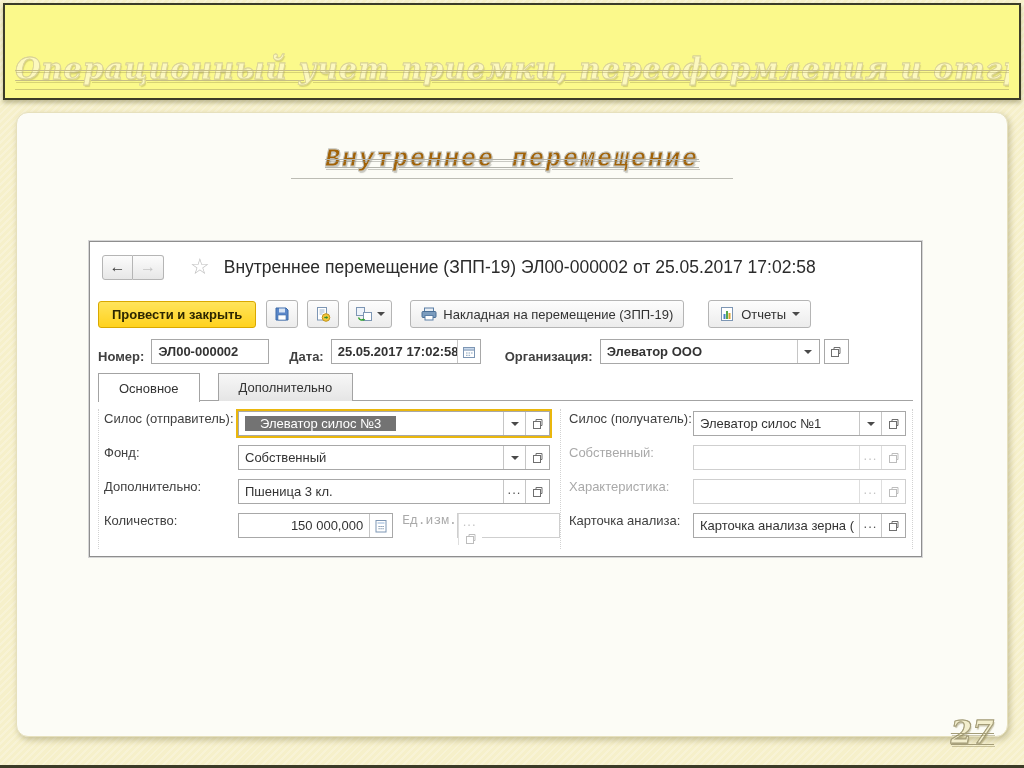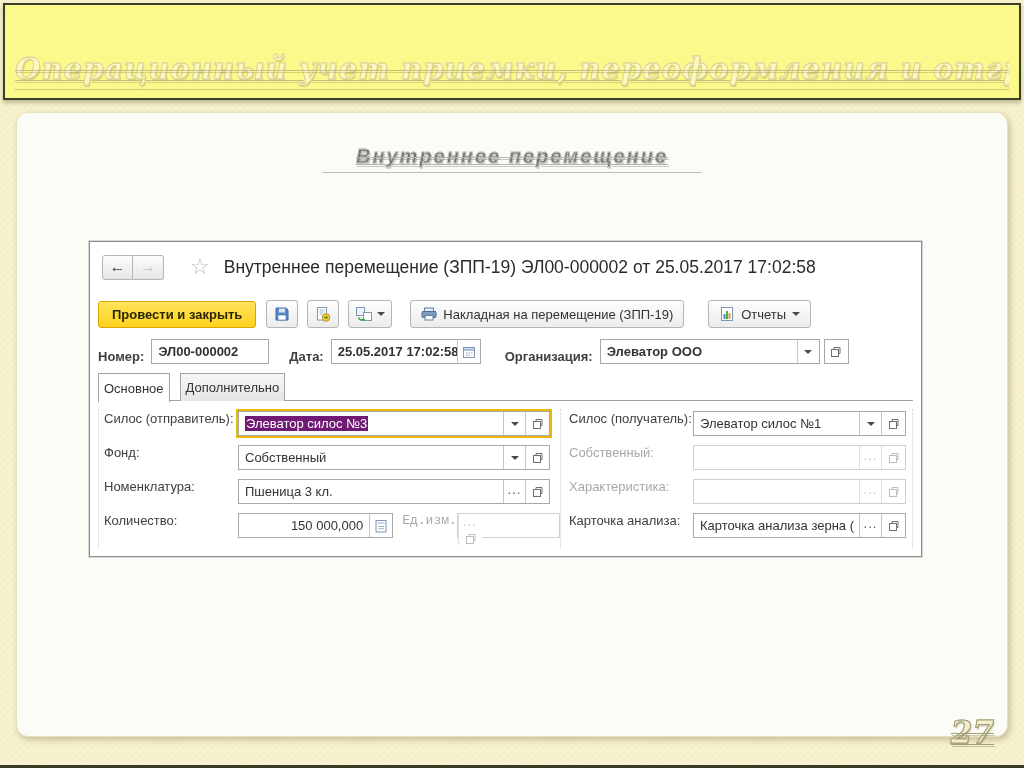--- a/index.html
+++ b/index.html
@@ -25,22 +25,22 @@
     border-bottom:1px solid rgba(170,162,100,.55); padding-bottom:3px;
   }
 
   
   .panel { position:absolute; left:16px; top:112px; width:992px; height:625px;
     background:#fcfcf6; border:1px solid #e6e0bd; border-radius:12px;
     box-shadow:2px 3px 6px rgba(110,100,50,.35);
   }
   .subtitle { position:absolute; top:32px; left:0; width:100%; text-align:center; }
   .subtitle span { display:inline-block; padding:0 34px 4px 34px;
-    font-family:Liberation Sans, sans-serif; font-style:italic; font-weight:bold; font-size:20px; letter-spacing:2px;
-    color:#737373; -webkit-text-stroke:0.8px #c7c7c0;
+    font-family:Liberation Mono, monospace; font-style:italic; font-weight:bold; font-size:25px; letter-spacing:2px;
+    color:#a16207; -webkit-text-stroke:0.8px #c7c7c0;
     text-shadow:1px 2px 1px rgba(140,140,130,.45);
     text-decoration:underline line-through; text-decoration-color:#b4b4ac; text-decoration-thickness:1px;
     border-bottom:1px solid #bcbcb4;
   }
 
   
   .form { position:absolute; left:72px; top:128px; width:833px; height:316px;
     background:#fff; border:1px solid #8e8e8e; box-shadow:0 0 0 1px #d6d6d6; font-size:13px; color:#333;
   }
 
@@ -71,30 +71,30 @@
   .hdrrow { position:absolute; top:96px; left:8px; height:26px; display:flex; align-items:flex-end;font-weight:bold; }
   .lbl { color:#404040; }
   .lbl.gray { color:#a9a9a9; }
   .ctl { display:flex; align-items:stretch; height:25px; background:#fff; border:1px solid #a8a8a8; }
   .ctl .val { flex:1; display:flex; align-items:center; padding:0 6px; white-space:nowrap; overflow:hidden; }
   .ctl .val.right { justify-content:flex-end; }
   .ctl .seg { display:flex; align-items:center; justify-content:center; border-left:1px solid #c6c6c6; background:#fff; }
   .seg.drop { width:22px; } .seg.dots { width:22px; color:#555; letter-spacing:1px; padding-bottom:4px;}
   .seg.open { width:24px; } .seg.tool { width:23px; }
   .ctl.focused { box-shadow:0 0 0 2px #eab70d; }
-  .selmark { background:#701a75; color:#fff; padding:0 1px; }
+  .selmark { background:#737373; color:#fff; padding:0 15px; }
   .ctl.disabled { border-color:#cfcfcf; }
   .ctl.disabled .seg { border-left-color:#dedede; color:#c4c4c4; }
   .ctl.disabled svg, .ctl .grayval { opacity:.45; }
   .grayval { color:#9a9a9a; }
 
   
   .tabs { position:absolute; top:131px; left:8px; right:8px; height:28px; border-bottom:1px solid #a3a3a3; display:flex; }
-  .tab { height:28px; padding:0 5px; display:flex; align-items:center; font-size:13px; color:#333;
-    border:1px solid #a3a3a3; border-bottom:none; background:linear-gradient(#f7f7f7,#e5e5e5); margin-right:10px; }
+  .tab { height:28px; padding:0 20px; display:flex; align-items:center; font-size:13px; color:#333;
+    border:1px solid #a3a3a3; border-bottom:none; background:linear-gradient(#f7f7f7,#e5e5e5); margin-right:18px; }
   .tab.active { background:#fff; position:relative; top:0; height:29px; z-index:2; }
 
   
   .fields { position:absolute; top:167px; left:8px; right:8px; display:grid; grid-template-columns:462px 1fr; }
   .fcol { border-left:1px dotted #d2d2d2; padding:2px 0 2px 3px; }
   .fcol.right { border-right:1px dotted #d2d2d2; padding-left:6px; }
   .frow { display:flex; align-items:flex-start; height:34px; }
   .flabel { width:136px; flex:none; padding-left:2px; }
   .fcol.right .flabel { width:126px; }
   .ctl.w312 { width:312px; } .ctl.w213 { width:213px; }
@@ -274,21 +274,21 @@
                 </div>
               <div class="seg open">
                 <svg viewBox="0 0 12 12" width="12" height="12">
                     <rect x="1.5" y="3.5" width="7" height="7" fill="#fff" stroke="#6f6f6f"></rect>
                     <path d="M4 3.5V1.5h6v6H8.5" fill="none" stroke="#6f6f6f"></path>
                   </svg>
               </div>
             </div>
           </div>
           <div class="frow">
-            <div class="flabel lbl">Номенклатура:</div>
+            <div class="flabel lbl">Дополнительно:</div>
             <div class="ctl w312">
               <div class="val">Пшеница 3 кл.</div>
               <div class="seg dots">...</div>
               <div class="seg open">
                 <svg viewBox="0 0 12 12" width="12" height="12">
                     <rect x="1.5" y="3.5" width="7" height="7" fill="#fff" stroke="#6f6f6f"></rect>
                     <path d="M4 3.5V1.5h6v6H8.5" fill="none" stroke="#6f6f6f"></path>
                   </svg>
               </div>
             </div>

